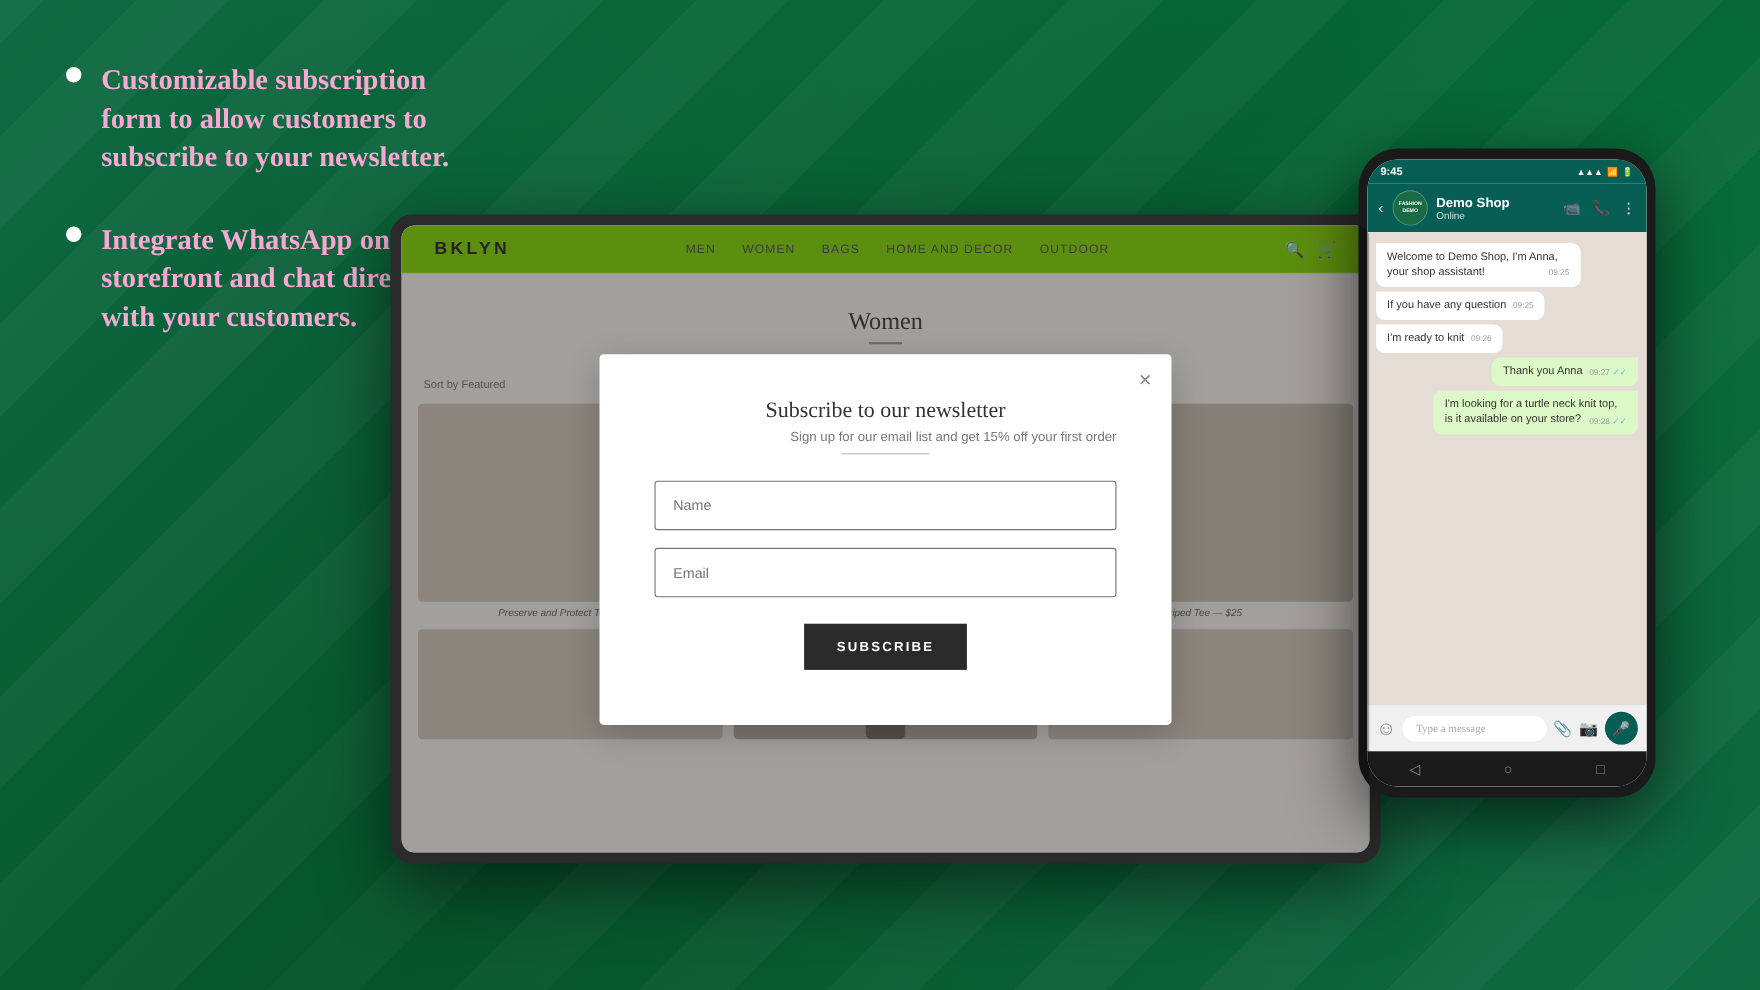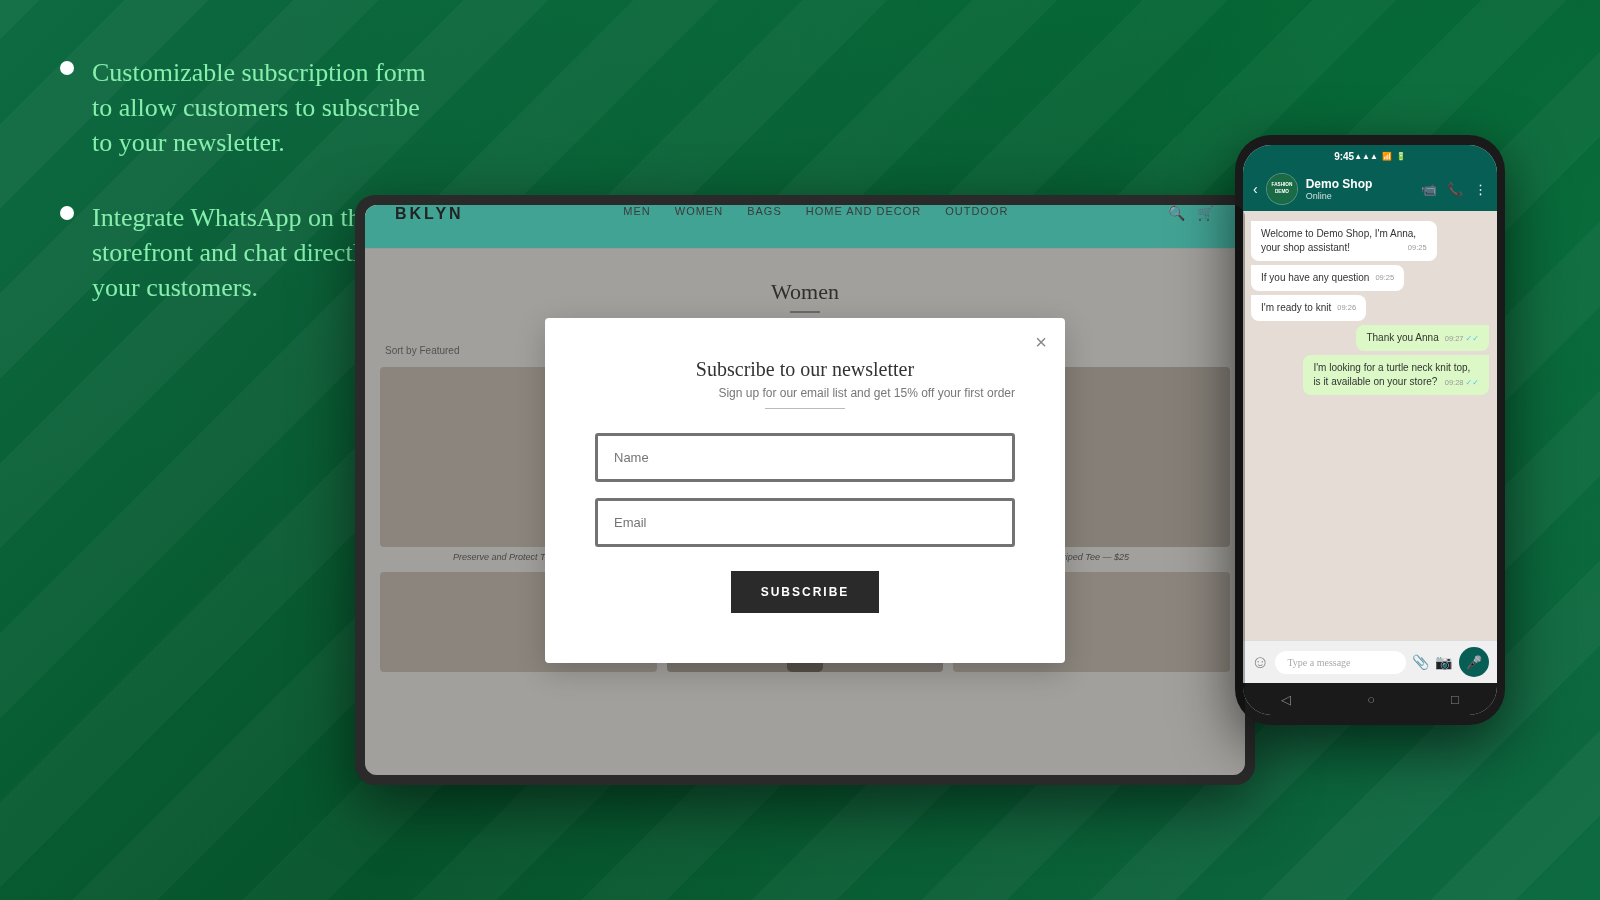--- a/index.html
+++ b/index.html
@@ -75,23 +75,23 @@
     .bullet-dot {
       width: 14px;
       height: 14px;
       border-radius: 50%;
       background: white;
       flex-shrink: 0;
       margin-top: 6px;
     }
 
     .bullet-text {
-      color: #86efac;
+      color: #f9a8d4;
       font-size: 26px;
-      font-weight: 400;
+      font-weight: 700;
       line-height: 1.35;
       font-family: Georgia, 'Times New Roman', serif;
     }
 
     
     .tablet-mockup {
       position: absolute;
       top: 195px;
       left: 355px;
       width: 900px;
@@ -106,24 +106,24 @@
       width: 100%;
       height: 100%;
       background: #e8e5e0;
       border-radius: 12px;
       overflow: hidden;
       position: relative;
     }
 
     
     .store-header {
-      background: #5eead4;
+      background: #84cc16;
       height: 44px;
       display: flex;
-      align-items: flex-start;
+      align-items: center;
       justify-content: space-between;
       padding: 0 30px;
       border-bottom: 1px solid #ddd;
     }
 
     .store-logo {
       font-size: 16px;
       font-weight: 600;
       letter-spacing: 3px;
       color: #333;
@@ -280,21 +280,21 @@
 
     .modal-line {
       width: 80px;
       height: 1px;
       background: #bbb;
       margin: 0 auto 24px;
     }
 
     .modal-input {
       width: 100%;
-      border: 3px solid #737373;
+      border: 1px solid #737373;
       border-radius: 3px;
       padding: 14px 16px;
       font-size: 13px;
       color: #8b5cf6;
       margin-bottom: 16px;
       outline: none;
     }
 
     .modal-btn {
       width: 148px;
@@ -332,21 +332,21 @@
       display: flex;
       flex-direction: column;
     }
 
     
     .wa-status-bar {
       background: #075e54;
       height: 22px;
       display: flex;
       align-items: center;
-      justify-content: center;
+      justify-content: space-between;
       padding: 0 12px;
     }
 
     .wa-time {
       font-size: 10px;
       color: white;
       font-weight: 600;
     }
 
     .wa-icons {

